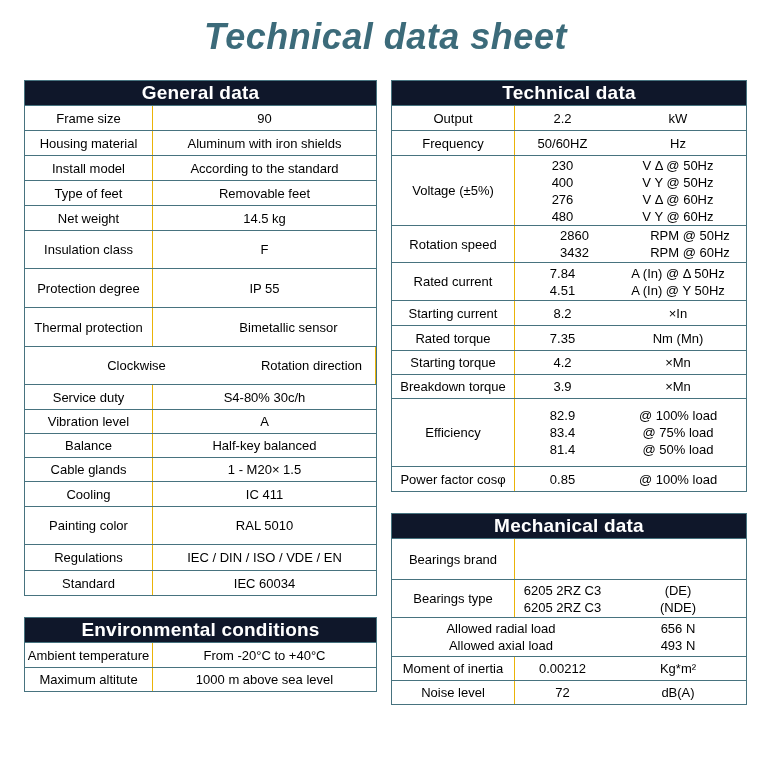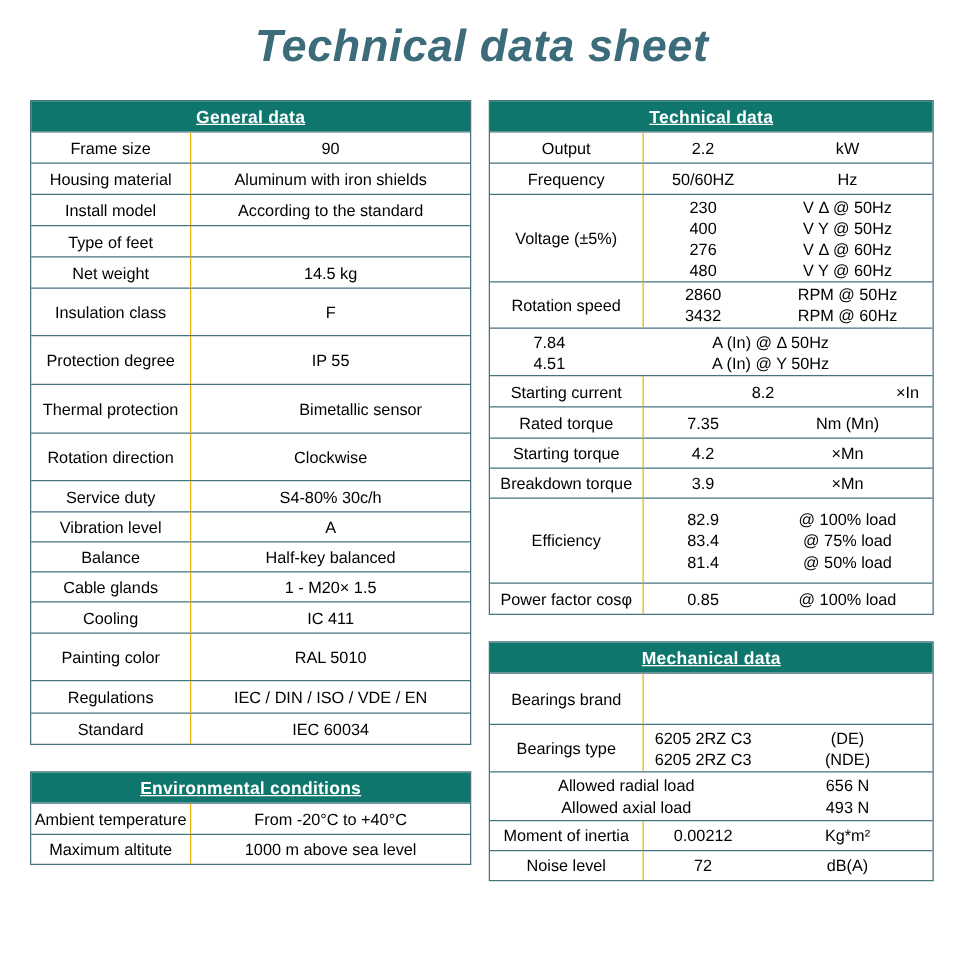--- a/index.html
+++ b/index.html
@@ -27,27 +27,26 @@
   .col-left  { width:353px; flex:none; }
   .col-right { width:356px; flex:none; }
   .tbl {
     border:1px solid #47737f;
     box-sizing:border-box;
     width:100%;
     background:#fff;
   }
   .tbl + .tbl { margin-top:21px; }
   .tbl-header {
-    background:#0f766e;
+    background:#0f172a;
     color:#fff;
     font-weight:bold;
-    font-size:14px;
+    font-size:19px;
     display:flex; align-items:center; justify-content:center;
     letter-spacing:0.2px;
-    text-decoration:underline;
   }
   .row { display:flex; border-top:1px solid #47737f; align-items:stretch; }
   .cell {
     display:flex; align-items:center; justify-content:center;
     text-align:center;
     font-size:13px;
     box-sizing:border-box;
     padding:0 2px;
   }
   .label-cell { flex:none; border-right:1px solid #eab308; }
@@ -72,40 +71,41 @@
         <div class="row" style="height: 24px;">
           <div class="cell label-cell" style="width: 128px;">Housing material</div>
           <div class="cell flex-cell">Aluminum with iron shields</div>
         </div>
         <div class="row" style="height: 24px;">
           <div class="cell label-cell" style="width: 128px;">Install model</div>
           <div class="cell flex-cell">According to the standard</div>
         </div>
         <div class="row" style="height: 24px;">
           <div class="cell label-cell" style="width: 128px;">Type of feet</div>
+          <div class="cell flex-cell">Removable feet</div>
         </div>
         <div class="row" style="height: 24px;">
           <div class="cell label-cell" style="width: 128px;">Net weight</div>
           <div class="cell flex-cell">14.5 kg</div>
         </div>
         <div class="row" style="height: 37px;">
           <div class="cell label-cell" style="width: 128px;">Insulation class</div>
           <div class="cell flex-cell">F</div>
         </div>
         <div class="row" style="height: 38px;">
           <div class="cell label-cell" style="width: 128px;">Protection degree</div>
           <div class="cell flex-cell">IP 55</div>
         </div>
         <div class="row" style="height: 38px; gap: 48px;">
           <div class="cell label-cell" style="width: 128px;">Thermal protection</div>
           <div class="cell flex-cell">Bimetallic sensor</div>
         </div>
         <div class="row" style="height: 37px;">
+          <div class="cell flex-cell">Clockwise</div>
           <div class="cell label-cell" style="width: 128px;">Rotation direction</div>
-          <div class="cell flex-cell">Clockwise</div>
         </div>
         <div class="row" style="height: 24px;">
           <div class="cell label-cell" style="width: 128px;">Service duty</div>
           <div class="cell flex-cell">S4-80% 30c/h</div>
         </div>
         <div class="row" style="height: 23px;">
           <div class="cell label-cell" style="width: 128px;">Vibration level</div>
           <div class="cell flex-cell">A</div>
         </div>
         <div class="row" style="height: 23px;">
@@ -174,42 +174,43 @@
             <div>276</div>
             <div>480</div>
           </div>
           <div class="cell stack flex-cell">
             <div>V Δ @ 50Hz</div>
             <div>V Y @ 50Hz</div>
             <div>V Δ @ 60Hz</div>
             <div>V Y @ 60Hz</div>
           </div>
         </div>
-        <div class="row" style="height: 36px;">
+        <div class="row" style="height: 36px; gap: 12px;">
           <div class="cell label-cell" style="width: 123px;">Rotation speed</div>
           <div class="cell stack" style="width: 95px;">
             <div>2860</div>
             <div>3432</div>
           </div>
           <div class="cell stack flex-cell">
             <div>RPM @ 50Hz</div>
             <div>RPM @ 60Hz</div>
           </div>
         </div>
         <div class="row" style="height: 37px;">
+          <div class="cell label-cell" style="width: 123px;">Rated current</div>
           <div class="cell stack" style="width: 95px;">
             <div>7.84</div>
             <div>4.51</div>
           </div>
           <div class="cell stack flex-cell">
             <div>A (In) @ Δ 50Hz</div>
             <div>A (In) @ Y 50Hz</div>
           </div>
         </div>
-        <div class="row" style="height: 24px; gap: 48px;">
+        <div class="row" style="height: 24px;">
           <div class="cell label-cell" style="width: 123px;">Starting current</div>
           <div class="cell stack" style="width: 95px;">
             <div>8.2</div>
           </div>
           <div class="cell stack flex-cell">
             <div>×In</div>
           </div>
         </div>
         <div class="row" style="height: 24px;">
           <div class="cell label-cell" style="width: 123px;">Rated torque</div>

